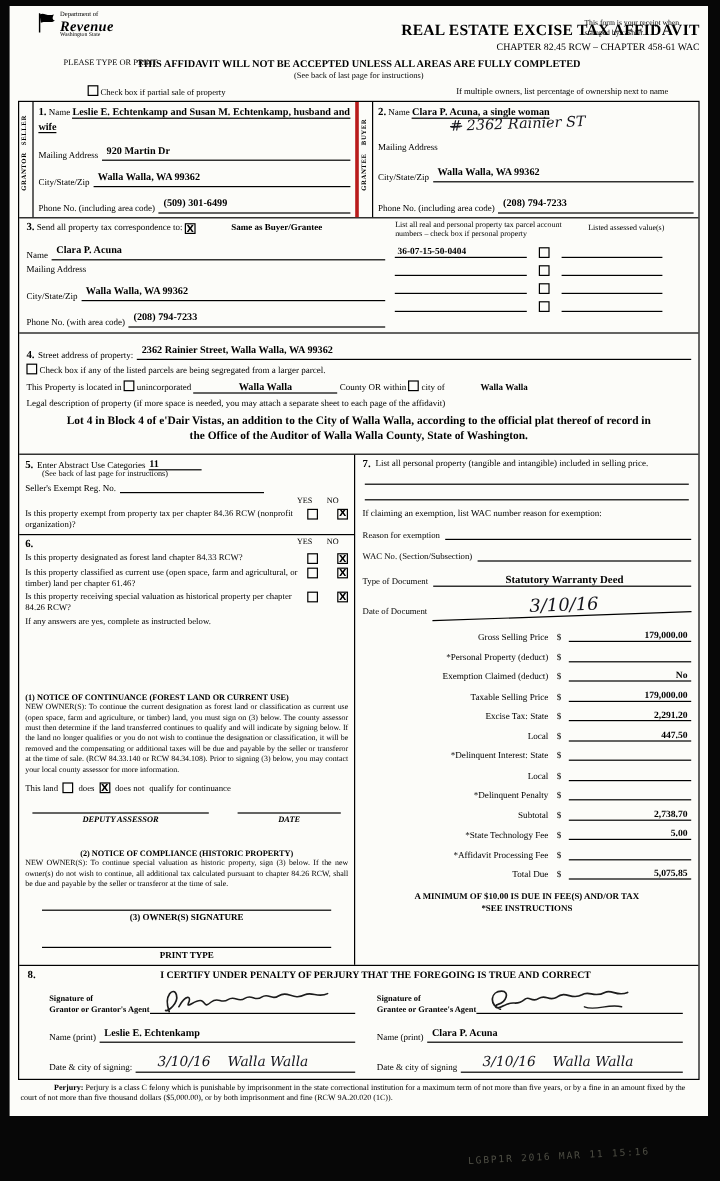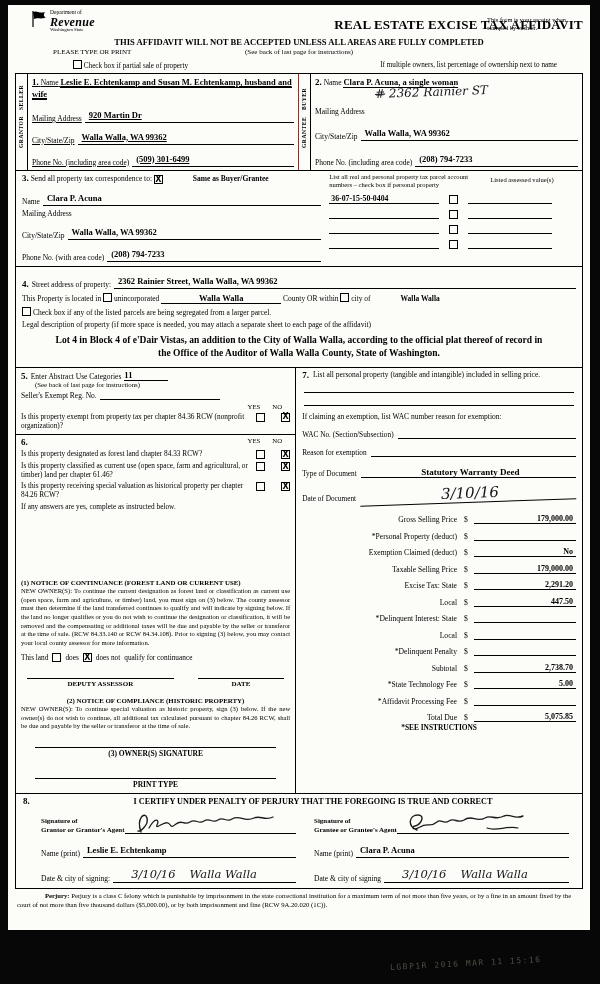--- a/index.html
+++ b/index.html
@@ -35,21 +35,21 @@
   .receipt { position:absolute; right:0; top:7px; width:96px; font-size:6.4px; line-height:1.3; }
   .warning { text-align:center; font-weight:700; font-size:8.6px; margin-top:4px; }
   .seeback { text-align:center; font-size:7px; margin-top:1px; }
   .cbrow { display:flex; justify-content:space-between; align-items:center; font-size:7.2px; padding:4px 26px 2px 58px; }
 
   .mainbox { border:1px solid #000; margin-top:1px; }
 
   
   .row12 { display:flex; border-bottom:1px solid #000; }
   .party { width:50%; display:flex; position:relative; min-height:76px; }
-  .party.first { border-right:1px solid #b91c1c;text-decoration:underline; }
+  .party.first { border-right:3px solid #b91c1c; }
   .vstrip { width:12px; border-right:1px solid #000; position:relative; flex:none; }
   .vstrip span { position:absolute; left:2px; font-size:5.6px; font-weight:700; letter-spacing:.5px;
                  transform-origin:0 0; transform:rotate(-90deg); white-space:nowrap; }
   .vs1 { top:36px; } .vs2 { top:74px; }
   .pc { flex:1; padding:2px 4px 3px 4px; display:flex; flex-direction:column; justify-content:space-between; position:relative; }
   .nline { font-size:7.5px; line-height:1.4; }
   .uline-inline { border-bottom:1px solid #000; }
   .hand-addr { position:absolute; top:11px; left:64px; font-size:12px; transform:rotate(-2deg); white-space:nowrap; }
 
   
@@ -77,21 +77,21 @@
   .s5 { border-bottom:1px solid #000; padding:2px 5px 4px 5px; }
   .yn { display:flex; justify-content:flex-end; gap:12px; font-size:6.8px; padding-right:8px; }
   .qrow { display:flex; margin-top:2px; }
   .qtext { flex:1; font-size:7.3px; line-height:1.25; padding-right:6px; }
   .qboxes { width:34px; display:flex; justify-content:space-between; align-items:flex-start; padding-top:1px; flex:none; }
   .s6 { padding:2px 5px 4px 5px; flex:1; display:flex; flex-direction:column; }
   .s6top { display:flex; justify-content:space-between; align-items:flex-start; }
   .notice-t { font-size:6.9px; font-weight:700; margin-top:4px; }
   .notice-b { font-size:6.6px; line-height:1.3; text-align:justify; margin-top:1px; }
   .thisland { font-size:7.3px; margin-top:6px; display:flex; align-items:center; gap:4px; flex-wrap:wrap; }
-  .dep { display:flex; gap:24px; margin:16px 6px 0 6px; }
+  .dep { display:flex; gap:24px; margin:16px 6px 12px 6px;font-style:italic; }
   .dep > div { border-top:1px solid #000; text-align:center; font-size:7px; font-weight:700; padding-top:1px; }
   .dep-a { flex:1.7; } .dep-d { flex:1; }
   .n2t { text-align:center; margin-top:9px; }
   .sigline { border-top:1px solid #000; margin:16px 14px 0 14px; }
   .sig3lbl { text-align:center; font-size:7.5px; font-weight:700; margin-top:1px; }
 
   
   .s7 { flex:1; padding:2px 6px 4px 6px; display:flex; flex-direction:column; }
   .s7intro { display:flex; gap:4px; }
   .s7intro .t { font-size:7.5px; line-height:1.3; }
@@ -137,20 +137,21 @@
         </svg>
         <div class="logo-txt">
           <div class="logo-dept">Department of</div>
           <div class="logo-rev">Revenue</div>
           <div class="logo-state">Washington State</div>
         </div>
       </div>
       <div class="please">PLEASE TYPE OR PRINT</div>
       <div class="titleblock">
         <div class="title">REAL ESTATE EXCISE TAX AFFIDAVIT</div>
+        <div class="chapters">CHAPTER 82.45 RCW – CHAPTER 458-61 WAC</div>
       </div>
       <div class="receipt">This form is your receipt when stamped by cashier.</div>
       <div class="warning">THIS AFFIDAVIT WILL NOT BE ACCEPTED UNLESS ALL AREAS ARE FULLY COMPLETED</div>
       <div class="seeback">(See back of last page for instructions)</div>
       <div class="cbrow">
         <div>
           <span class="cb"></span>
           <span>Check box if partial sale of property</span>
         </div>
         <div>If multiple owners, list percentage of ownership next to name</div>
@@ -265,35 +266,35 @@
               <span class="aline"></span>
             </div>
         </div>
       </div>
 
       <div class="s4">
         <div class="frow" style="margin-top:1px;">
           <span class="num">4.</span>
           <span class="lbl">Street address of property:</span>
           <span class="fill"><span class="val">2362 Rainier Street, Walla Walla, WA  99362</span></span>
+        </div>
+        <div class="line2" style="margin-top:3px;">
+          <span class="cb"></span>
+          <span>Check box if any of the listed parcels are being segregated from a larger parcel.</span>
         </div>
         <div class="line2">
           <span>This Property is located in</span>
           <span class="cb"></span>
           <span>unincorporated</span>
           <span class="county">Walla Walla</span>
           <span>County OR within</span>
           <span class="cb"></span>
           <span>city of</span>
           <span class="b">Walla Walla</span>
         </div>
-        <div class="line2" style="margin-top:3px;">
-          <span class="cb"></span>
-          <span>Check box if any of the listed parcels are being segregated from a larger parcel.</span>
-        </div>
         <div class="line2" style="margin-top:3px;">Legal description of property (if more space is needed, you may attach a separate sheet to each page of the affidavit)</div>
         <div class="legal">Lot 4 in Block 4 of e'Dair Vistas, an addition to the City of Walla Walla, according to the official plat thereof of record in the Office of the Auditor of Walla Walla County, State of Washington.</div>
       </div>
 
       <div class="mid">
         <div class="midleft">
 
           <div class="s5">
             <div class="frow" style="margin-top:0;">
               <span class="num">5.</span>
@@ -379,25 +380,25 @@
         <div class="s7">
           <div class="s7intro">
             <span class="num">7.</span>
             <span class="t">List all personal property (tangible and intangible) included in selling price.</span>
           </div>
           <div class="blank"></div>
           <div class="blank"></div>
 
           <div class="t lbl" style="margin-top:6px;">If claiming an exemption, list WAC number reason for exemption:</div>
           <div class="wrow">
+              <span>Reason for exemption</span>
+              <span class="fill"></span>
+            </div>
+          <div class="wrow">
               <span>WAC No. (Section/Subsection)</span>
-              <span class="fill"></span>
-            </div>
-          <div class="wrow">
-              <span>Reason for exemption</span>
               <span class="fill"></span>
             </div>
 
           <div class="wrow" style="margin-top:10px;">
             <span>Type of Document</span>
             <span class="fill doctype">Statutory Warranty Deed</span>
           </div>
           <div class="wrow" style="margin-top:6px; align-items:flex-end;">
             <span>Date of Document</span>
             <span class="fill docdate hand">3/10/16</span>
@@ -464,20 +465,21 @@
                 <span class="mdol">$</span>
                 <span class="mval"></span>
               </div>
             <div class="mrow">
                 <span class="mlabel">Total Due</span>
                 <span class="mdol">$</span>
                 <span class="mval">5,075.85</span>
               </div>
           </div>
 
+          <div class="minnote">A MINIMUM OF $10.00 IS DUE IN FEE(S) AND/OR TAX</div>
           <div class="minnote" style="margin-top:1px;">*SEE INSTRUCTIONS</div>
         </div>
       </div>
 
       <div class="s8">
         <div class="s8top">
           <span class="num">8.</span>
           <span class="b">I CERTIFY UNDER PENALTY OF PERJURY THAT THE FOREGOING IS TRUE AND CORRECT</span>
         </div>
         <div class="s8cols">

